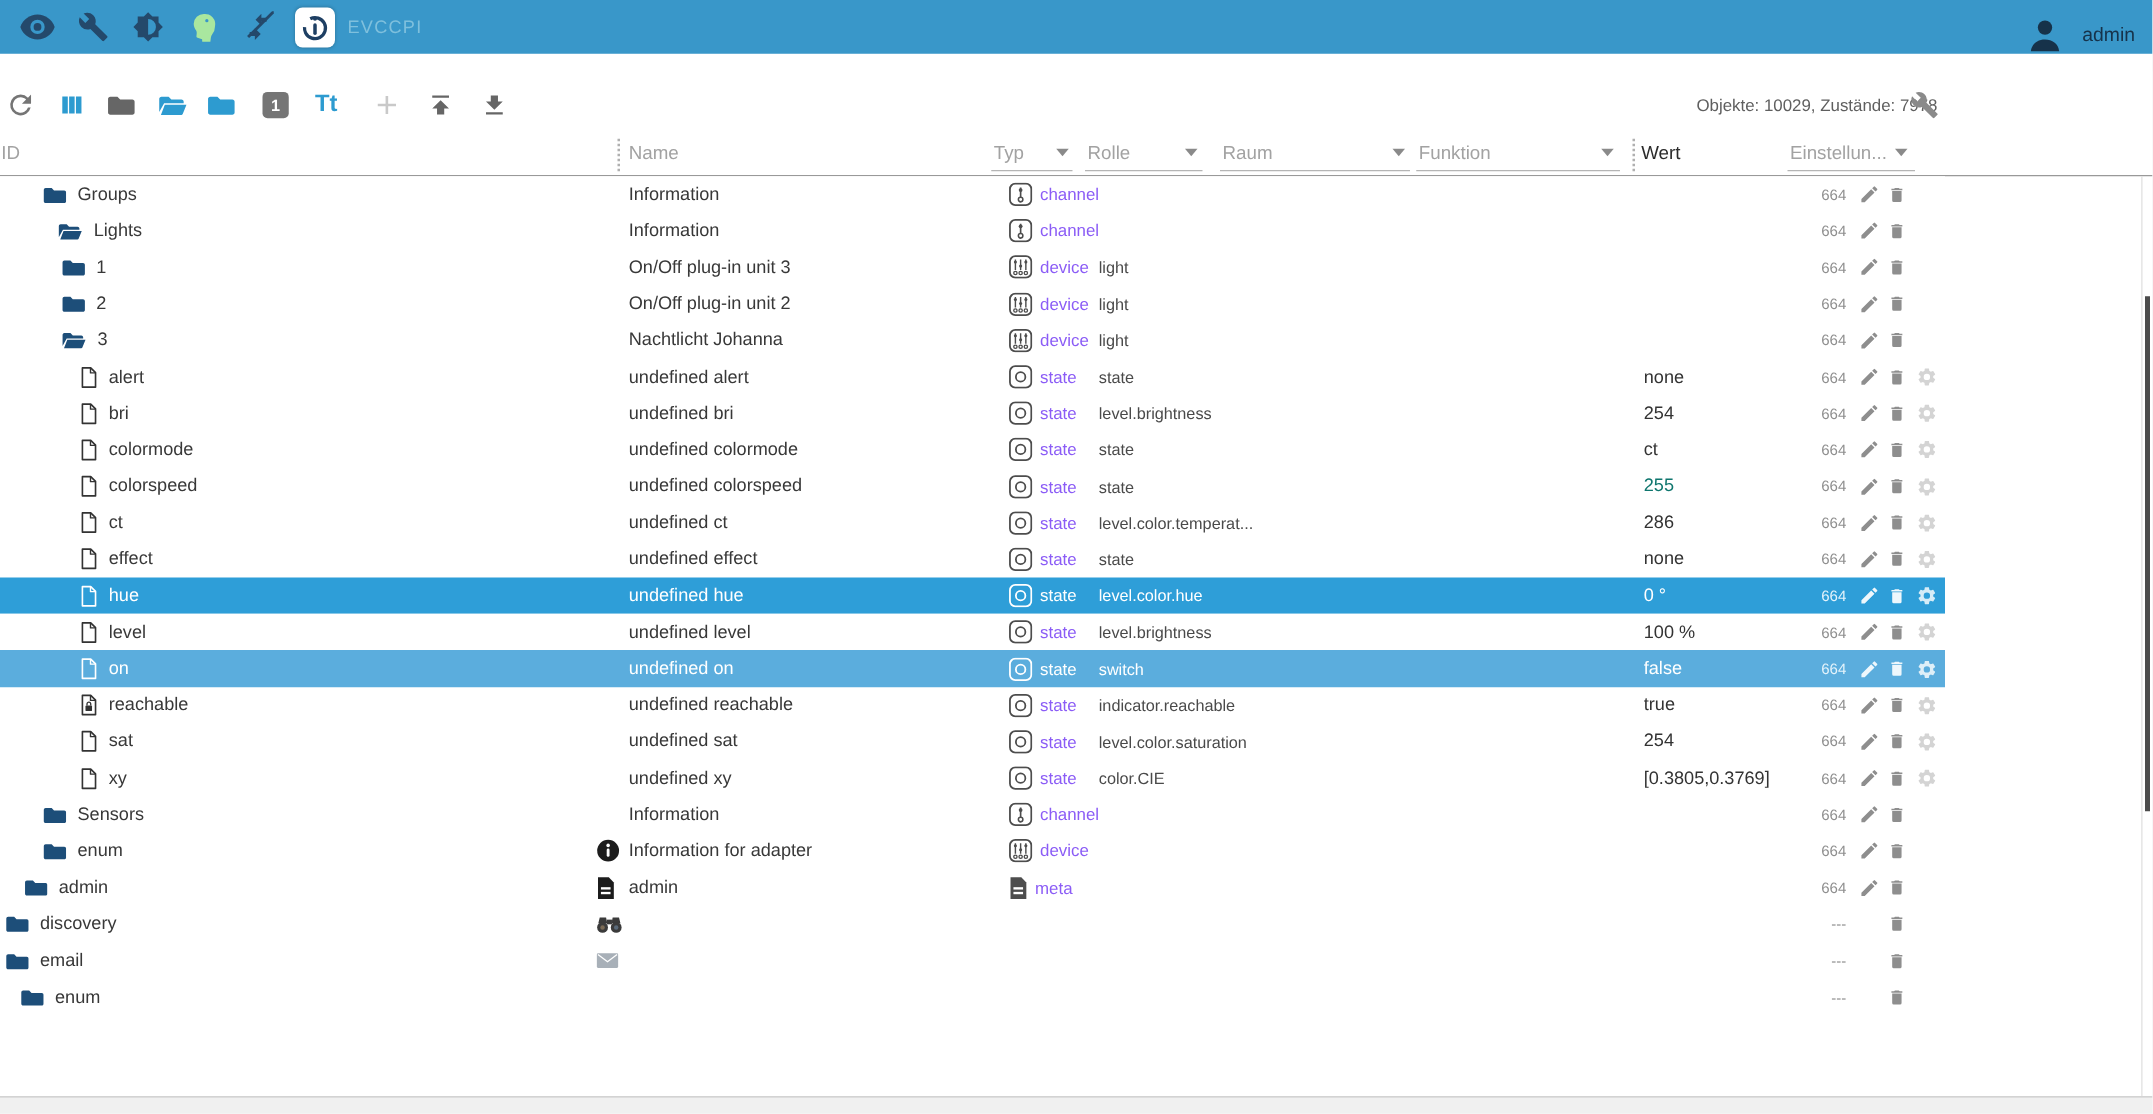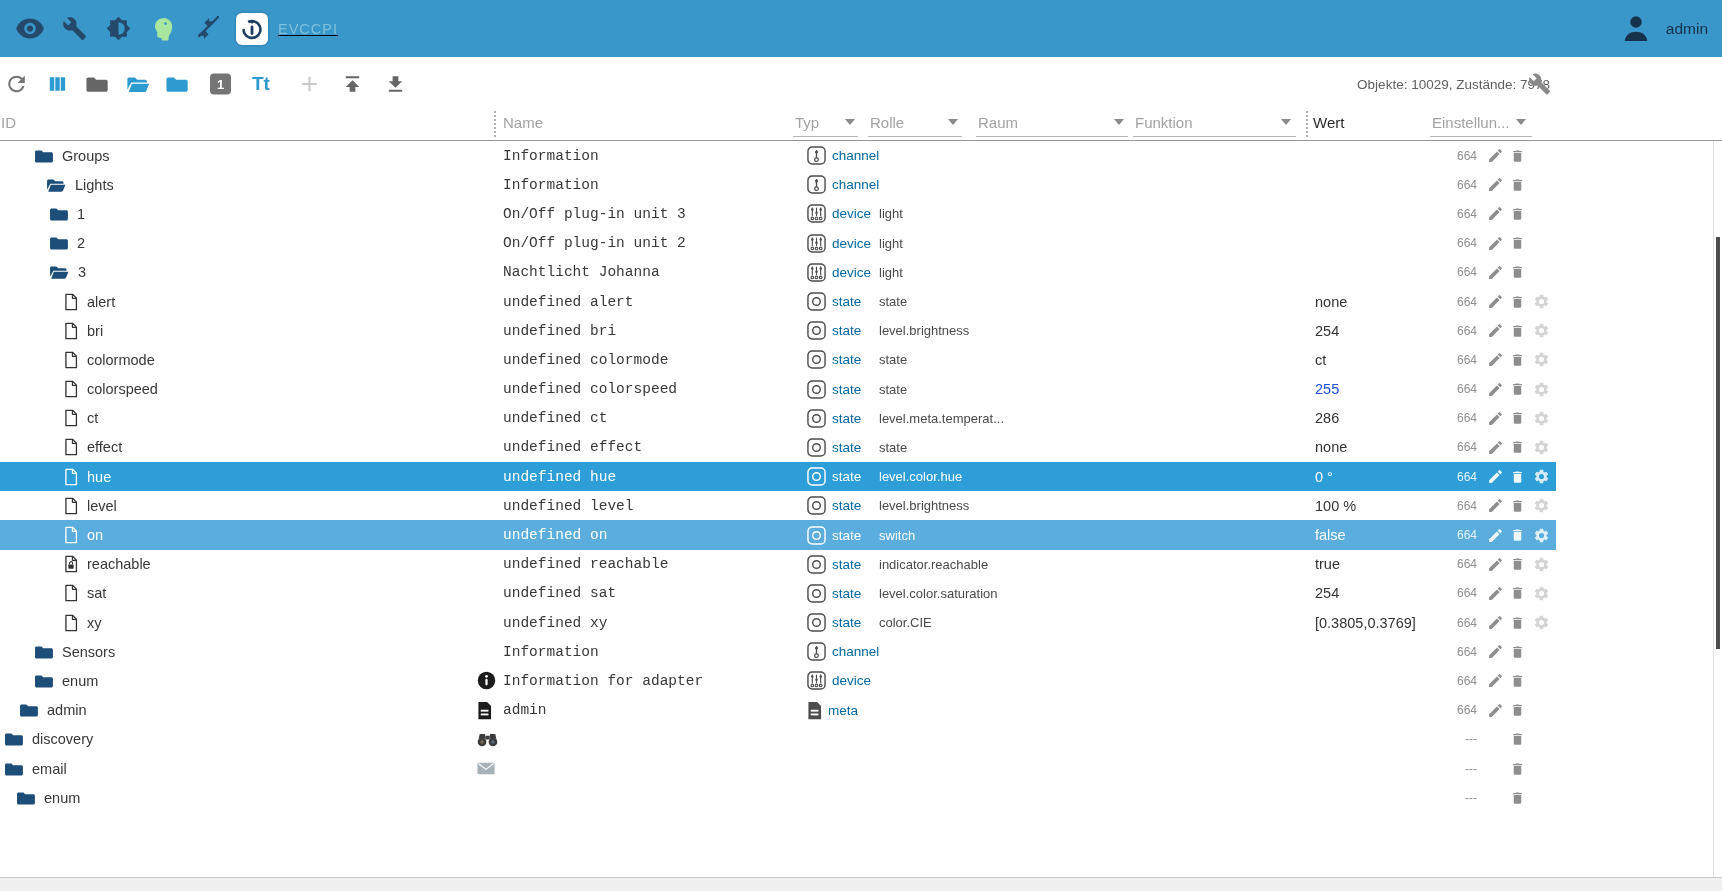--- a/index.html
+++ b/index.html
@@ -1,22 +1,22 @@
 <!DOCTYPE html>
 <html><head>
 <meta charset="utf-8">
 <style>
   * { box-sizing: border-box; margin: 0; padding: 0; }
   html,body { width:1722px; height:891px; overflow:hidden; background:#f0f0f0;
     font-family:"Liberation Sans", sans-serif; }
   #app { position:relative; width:1722px; height:891px; background:#fff; }
 
   
-  .appbar { position:absolute; left:0; top:0; width:1722px; height:57px;
-    background:#3997c9; display:flex; align-items:center;text-decoration:underline; }
+  .appbar { position:absolute; left:0; top:0; width:1722px; height:43px;
+    background:#3997c9; display:flex; align-items:center; }
   .appbar .abico { color:#24496b; display:inline-flex; align-items:center; justify-content:center;
     width:44px; height:44px; cursor:pointer; }
   .abico.green { color:#a9e79f; }
   .logo-tile { width:32px; height:32px; background:#fff; border-radius:6px;
     display:flex; align-items:center; justify-content:center; margin-left:8px;
     box-shadow:0 0 3px rgba(0,0,0,.25); }
   .app-title { color:#7fc0dd; font-size:14.5px; letter-spacing:1px; margin-left:10px; }
   .appbar-right { position:absolute; right:14px; top:0; height:57px; display:flex; align-items:center; gap:8px; }
   .appbar-right .abico { color:#16324a; }
   .user-name { color:#16324a; font-size:15.5px; }
@@ -50,27 +50,27 @@
   .row.sel-h { background:#5baddd; }
   .row > span { position:absolute; top:0; height:29.2px; display:flex; align-items:center; white-space:nowrap; }
   .tree { left:0; gap:9px; font-size:14.5px; color:#383838; }
   .ico { display:inline-flex; align-items:center; justify-content:center; }
   .t-folder-icon, .t-folder-open-icon { color:#1d4e79; }
   .t-file-icon, .t-file-lock-icon { color:#333; }
   .name-ico-wrap { left:477px; }
   .n-info-icon, .n-document-icon { color:#1c1c1c; }
   .n-binoculars-icon { color:#3b3b3b; }
   .n-envelope-icon { color:#a8b0b8; }
-  .c-name { left:503px; font-size:14.5px; color:#383838;font-family:Liberation Mono, monospace; }
+  .c-name { left:503px; font-size:14.5px; color:#383838; }
   .c-typ { left:807px; gap:6px; }
   .typ-ico { color:#4d4d4d; }
-  .typ-label { font-size:13.5px; color:#0369a1; }
+  .typ-label { font-size:13.5px; color:#8b5cf6; }
   .c-role { left:879px; font-size:13px; color:#4a4a4a; }
   .c-wert { left:1315px; font-size:14.5px; color:#333; }
-  .c-wert.warn { color:#1d4ed8; }
+  .c-wert.warn { color:#0f766e; }
   .c-acl { left:1441px; width:36px; justify-content:flex-end; font-size:12px; color:#8f8f8f; }
   .act { position:absolute; top:0; height:29.2px; display:flex; align-items:center; cursor:pointer; }
   .act-edit { left:1487px; color:#8e8e8e; }
   .act-delete { left:1510px; color:#8e8e8e; }
   .act-settings { left:1533px; color:#d4d4d4; }
   .row.sel-p, .row.sel-h { color:#fff; }
   .sel-p .tree, .sel-h .tree, .sel-p .c-name, .sel-h .c-name,
   .sel-p .typ-label, .sel-h .typ-label, .sel-p .c-role, .sel-h .c-role,
   .sel-p .c-wert, .sel-h .c-wert { color:#fff; }
   .sel-p .t-file-icon, .sel-h .t-file-icon, .sel-p .t-file-lock-icon, .sel-h .t-file-lock-icon,
@@ -576,21 +576,21 @@
         <span class="c-name">undefined ct</span>
         <span class="c-typ">
           <span class="ico typ-ico">
             <svg width="19" height="19" viewBox="0 0 20 20">
               <rect x="1" y="1" width="18" height="18" rx="4.5" fill="none" stroke="currentColor" stroke-width="1.5"></rect>
               <circle cx="10" cy="10" r="4" fill="none" stroke="currentColor" stroke-width="1.5"></circle>
             </svg>
           </span>
           <span class="typ-label">state</span>
         </span>
-        <span class="c-role">level.meta.temperat...</span>
+        <span class="c-role">level.color.temperat...</span>
         <span class="c-wert">286</span>
         <span class="c-acl">664</span>
         <span class="act act-edit">
           <svg width="17" height="17" viewBox="0 0 24 24">
             <path fill="currentColor" d="M3 17.25V21h3.75L17.8 9.94l-3.75-3.75L3 17.25zM20.71 7.04a1 1 0 0 0 0-1.41l-2.34-2.34a1 1 0 0 0-1.41 0l-1.83 1.83 3.75 3.75 1.83-1.83z"></path>
           </svg>
         </span>
         <span class="act act-delete">
           <svg width="15" height="18" viewBox="0 0 24 24">
             <path fill="currentColor" d="M6 19a2 2 0 0 0 2 2h8a2 2 0 0 0 2-2V7H6v12zM19 4h-3.5l-1-1h-5l-1 1H5v2h14V4z"></path>

